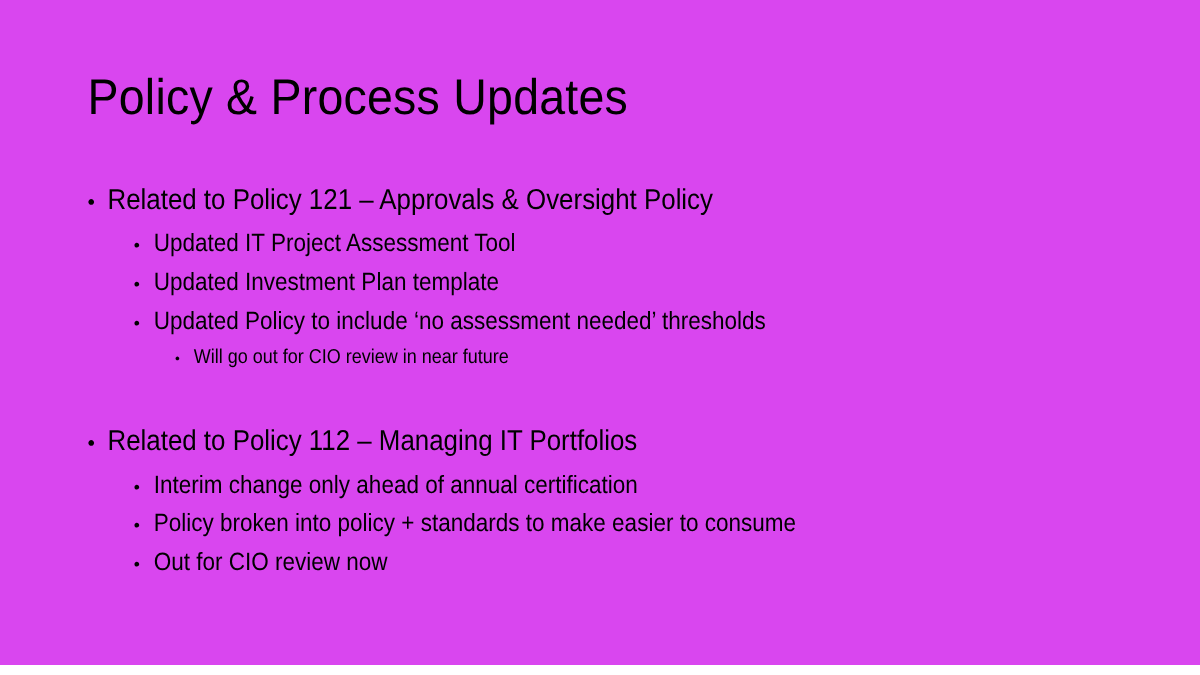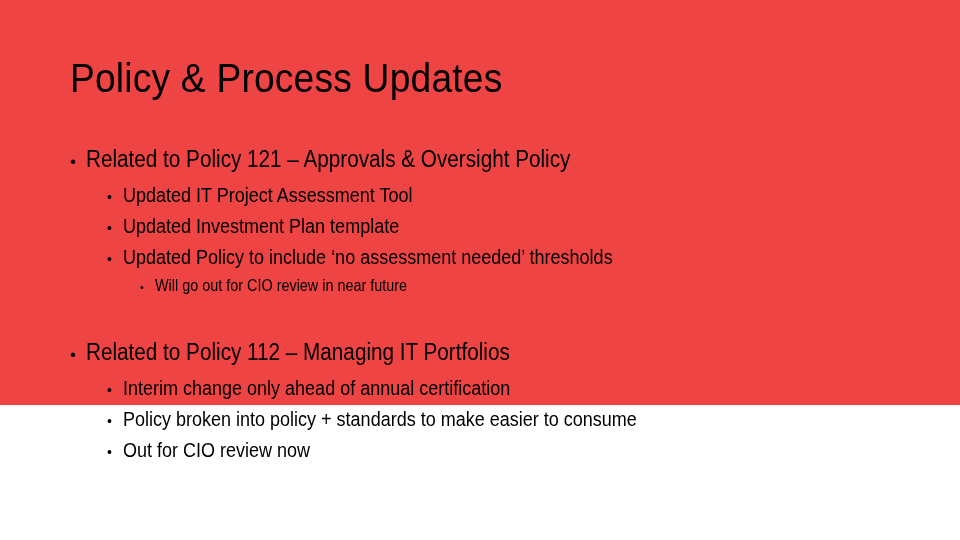--- a/index.html
+++ b/index.html
@@ -13,22 +13,22 @@
     height: 540px;
     overflow: hidden;
     font-family: "Liberation Sans", "DejaVu Sans", sans-serif;
     color: #000000;
     -webkit-font-smoothing: antialiased;
   }
 
   .slide {
     position: relative;
     width: 960px;
-    height: 405px;
-    background: #ef4444;
+    height: 532px;
+    background: #d946ef;
     box-sizing: border-box;
   }
 
   
   .slide-title {
     position: absolute;
     left: 70px;
     top: 54px;
     width: 820px;
     font-size: 40px;

